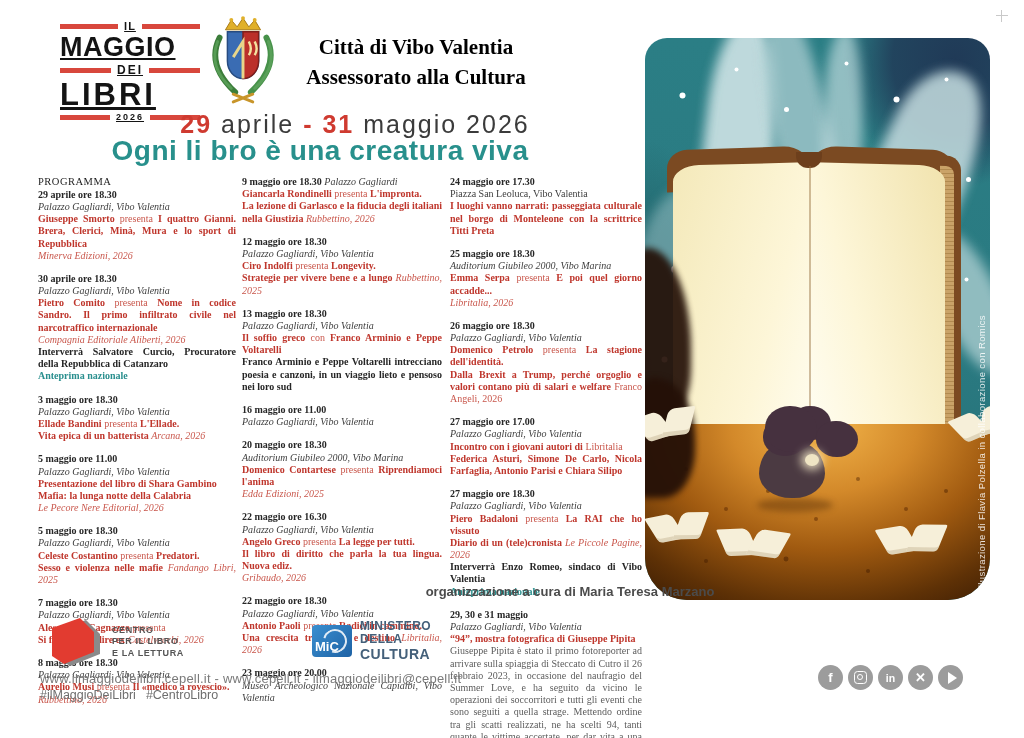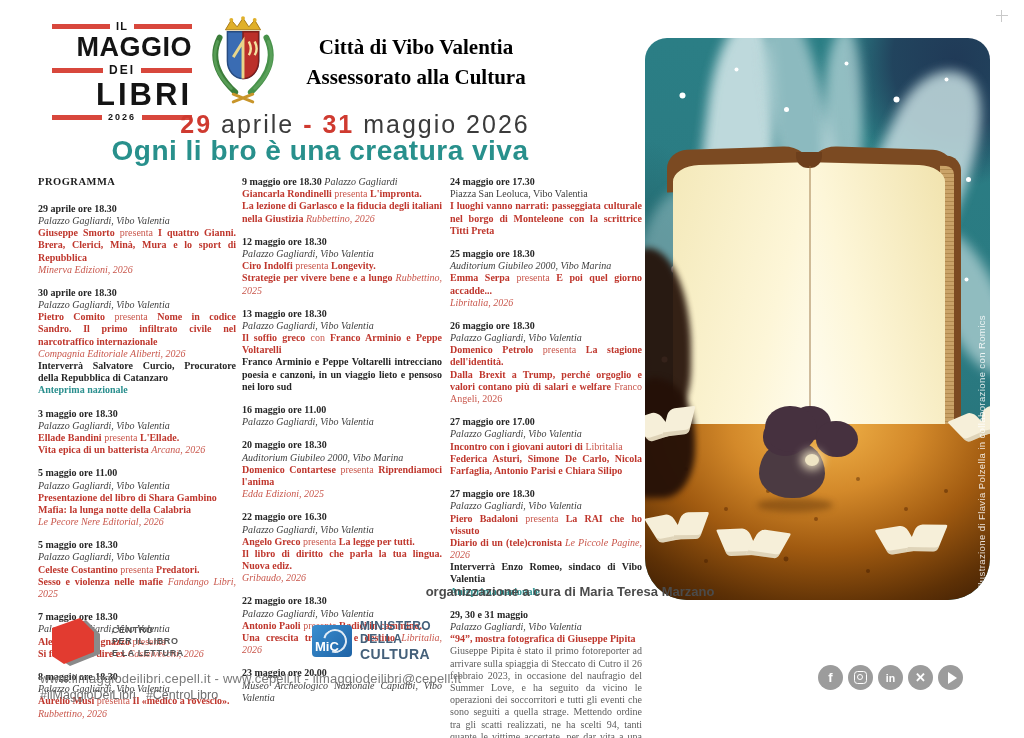--- a/index.html
+++ b/index.html
@@ -1,21 +1,21 @@
 <!DOCTYPE html>
 <html><head>
 <meta charset="utf-8">
 <style>
   html,body{margin:0;padding:0;}
   body{width:1024px;height:738px;position:relative;background:#ffffff;overflow:hidden;
        font-family:"Liberation Serif",serif;}
 
   
-  .mdl-logo{position:absolute;left:52px;top:18px;width:140px;text-align:right;
-            font-family:"Liberation Sans",sans-serif;color:#141414;}
+  .mdl-logo{position:absolute;left:60px;top:18px;width:140px;text-align:left;
+            font-family:"Liberation Sans",sans-serif;color:#141414;text-decoration:underline;}
   .lrow{display:flex;align-items:center;gap:6px;margin:2px 0;}
   .bar{height:5px;background:#d8473c;flex:1;}
   .lg-il{font-size:11px;font-weight:bold;letter-spacing:1px;}
   .lg-maggio{font-size:27px;font-weight:bold;letter-spacing:.5px;line-height:1;}
   .lg-dei{font-size:12px;font-weight:bold;letter-spacing:2px;}
   .lg-libri{font-size:31px;font-weight:bold;letter-spacing:3px;line-height:1;}
   .lg-year{font-size:9px;font-weight:bold;letter-spacing:2px;}
 
   .crest{position:absolute;left:204px;top:12px;}
 
@@ -28,21 +28,21 @@
   .tagline{position:absolute;left:0px;top:135px;width:640px;text-align:center;
            font-family:"Liberation Sans",sans-serif;font-weight:bold;font-size:28px;
            color:#28908c;letter-spacing:.5px;}
 
   
   .prog{position:absolute;left:38px;top:176px;width:606px;height:440px;font-size:10px;line-height:1.22;}
   .prog-col{position:absolute;top:0;}
   .col1{left:0;width:198px;}
   .col2{left:204px;width:200px;}
   .col3{left:412px;width:192px;}
-  .prog-heading{font-weight:bold;color:#1d1d1d;font-size:10.5px;letter-spacing:.5px;margin-bottom:14px;}
+  .prog-heading{font-weight:normal;color:#1d1d1d;font-size:10.5px;letter-spacing:.5px;margin-bottom:0;}
   .event{margin-bottom:11px;}
   .ev-line{text-align:justify;}
   .seg-b{font-weight:bold;color:#262626;}
   .seg-i{font-style:italic;color:#3e3e3e;}
   .seg-n{color:#3e3e3e;}
   .seg-r{font-weight:bold;color:#bf362c;}
   .seg-rn{color:#c9574c;}
   .seg-ri{font-style:italic;color:#c9574c;}
   .seg-t{font-weight:bold;color:#2a8f8e;}
   .seg-g{color:#5c5c5c;}

